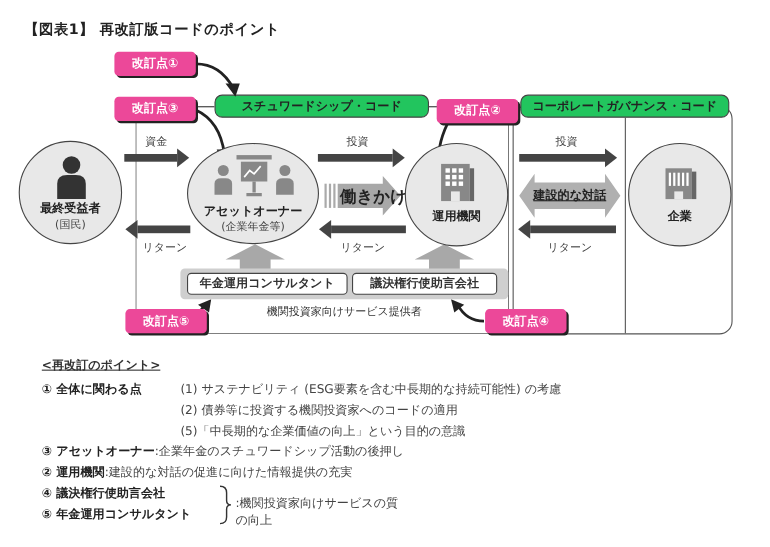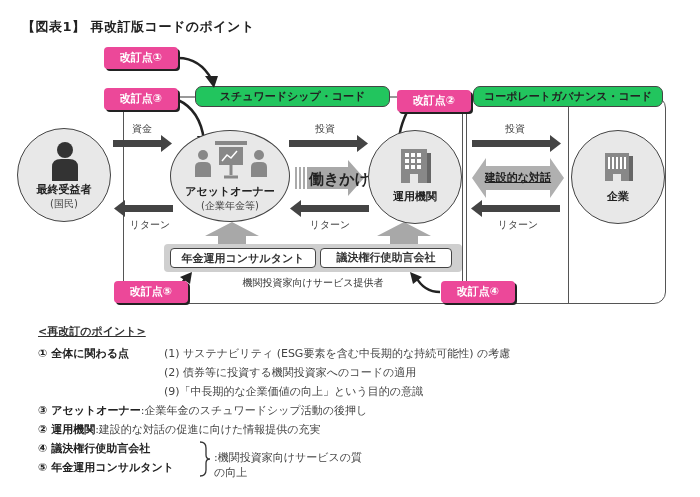--- a/index.html
+++ b/index.html
@@ -162,21 +162,21 @@
 <div class="points">
   <div class="pt-head row">&lt;再改訂のポイント&gt;</div>
   <div class="row">
     <span class="b">① 全体に関わる点</span>
     <span class="lt abs" style="left:126px;">(1) サステナビリティ (ESG要素を含む中長期的な持続可能性) の考慮</span>
   </div>
   <div class="row">
       <span class="lt abs" style="left:126px;">(2) 債券等に投資する機関投資家へのコードの適用</span>
     </div>
   <div class="row">
-      <span class="lt abs" style="left:126px;">(9)「中長期的な企業価値の向上」という目的の意識</span>
+      <span class="lt abs" style="left:126px;">(5)「中長期的な企業価値の向上」という目的の意識</span>
     </div>
   <div class="row">
     <span class="b">③ アセットオーナー</span><span class="lt">:企業年金のスチュワードシップ活動の後押し</span>
   </div>
   <div class="row">
     <span class="b">② 運用機関</span><span class="lt">:建設的な対話の促進に向けた情報提供の充実</span>
   </div>
   <div class="row"><span class="b">④ 議決権行使助言会社</span></div>
   <div class="row"><span class="b">⑤ 年金運用コンサルタント</span></div>
   <svg class="abs" style="left:160px;top:118px;" width="14" height="38">

